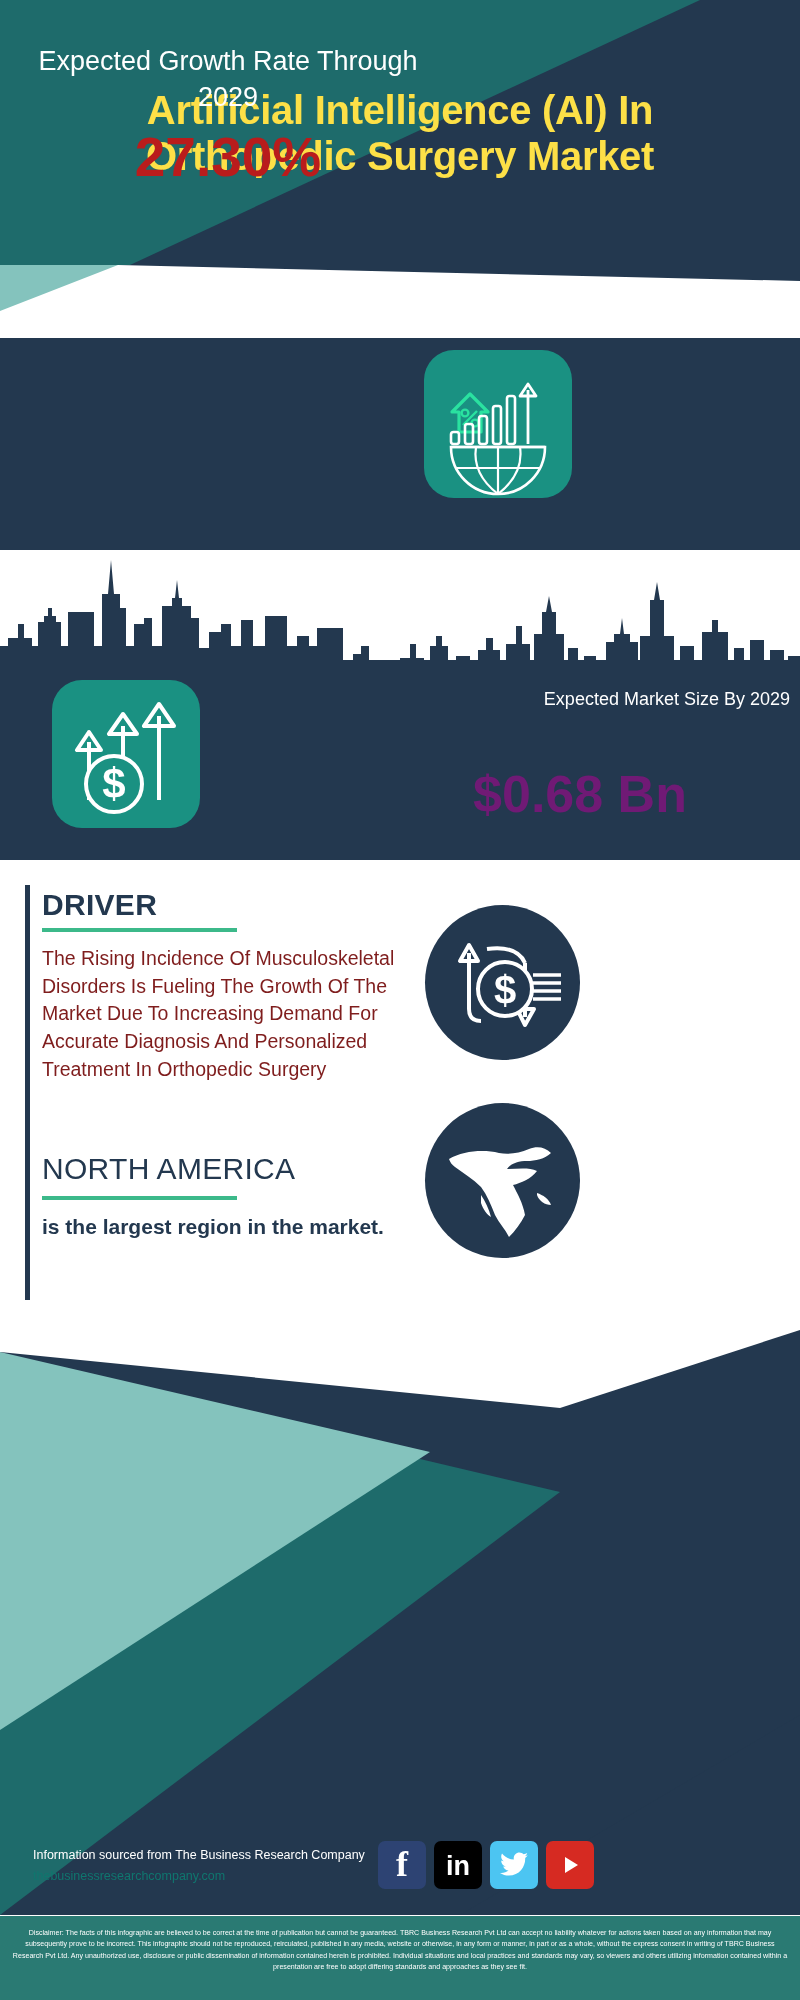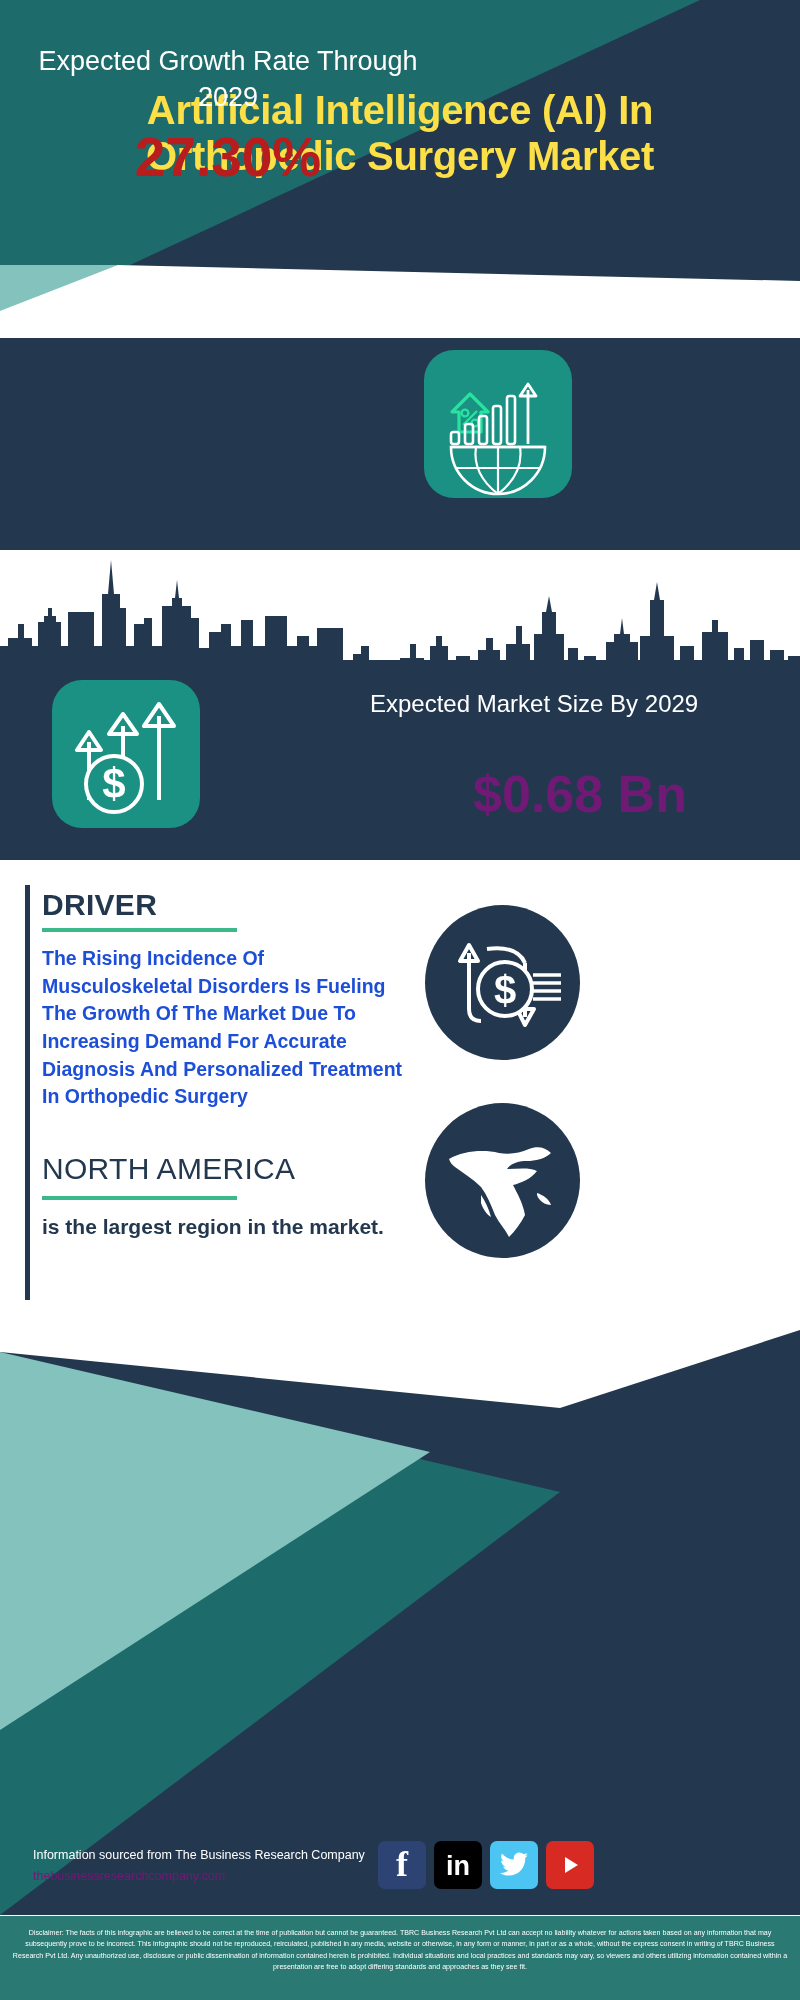--- a/index.html
+++ b/index.html
@@ -72,21 +72,21 @@
     background:#23384f; overflow:hidden;
   }
   .skyline-white {
     position:absolute; left:0; top:0; width:800px; height:110px;
     background:#ffffff;
   }
   .skyline-svg { position:absolute; left:0; top:0; width:800px; height:118px; display:block; }
 
   .market-label {
     position:absolute; left:370px; top:688px; width:420px;
-    color:#ffffff; font-size:24px; line-height:1.32; text-align:left;
+    color:#ffffff; font-size:18px; line-height:1.32; text-align:right;
   }
   .market-value {
     position:absolute; left:370px; top:768px; width:420px;
     color:#701a75; font-size:52px; font-weight:bold; text-align:center; line-height:1;
   }
   .tile-market { left:52px; top:680px; }
 
   
   .content {
     position:absolute; left:0; top:860px; width:800px; height:470px;
@@ -100,21 +100,21 @@
   .driver-title {
     position:absolute; left:42px; top:888px;
     color:#23384f; font-size:30px; font-weight:bold; letter-spacing:0.3px;
   }
   .rule {
     position:absolute; height:4px; background:#3cb98a;
   }
   .rule-driver { left:42px; top:928px; width:195px; }
   .driver-text {
     position:absolute; left:42px; top:945px; width:372px;
-    color:#1d4ed8; font-size:19.5px; font-weight:bold; line-height:1.42;
+    color:#7f1d1d; font-size:19.5px; font-weight:normal; line-height:1.42;
   }
 
   .region-title {
     position:absolute; left:42px; top:1152px;
     color:#23384f; font-size:30px; letter-spacing:0.3px;
   }
   .rule-region { left:42px; top:1196px; width:195px; }
   .region-text {
     position:absolute; left:42px; top:1212px; width:350px;
     color:#23384f; font-size:21px; font-weight:bold; line-height:1.4;
@@ -152,21 +152,21 @@
     background:#23384f;
     clip-path:polygon(340px 0, 340px 200px, 0 200px);
   }
 
   .source-line1 {
     position:absolute; left:33px; top:1848px;
     color:#ffffff; font-size:12.5px;
   }
   .source-line2 {
     position:absolute; left:33px; top:1869px;
-    color:#701a75; font-size:12.5px;
+    color:#0f766e; font-size:12.5px;
   }
 
   .socials { position:absolute; left:378px; top:1841px; display:flex; gap:8px; }
   .sbtn {
     width:48px; height:48px; border-radius:7px;
     display:flex; align-items:center; justify-content:center;
     color:#ffffff; font-weight:bold;
   }
   .s-fb { background:#2d4373; }
   .s-li { background:#000000; }

